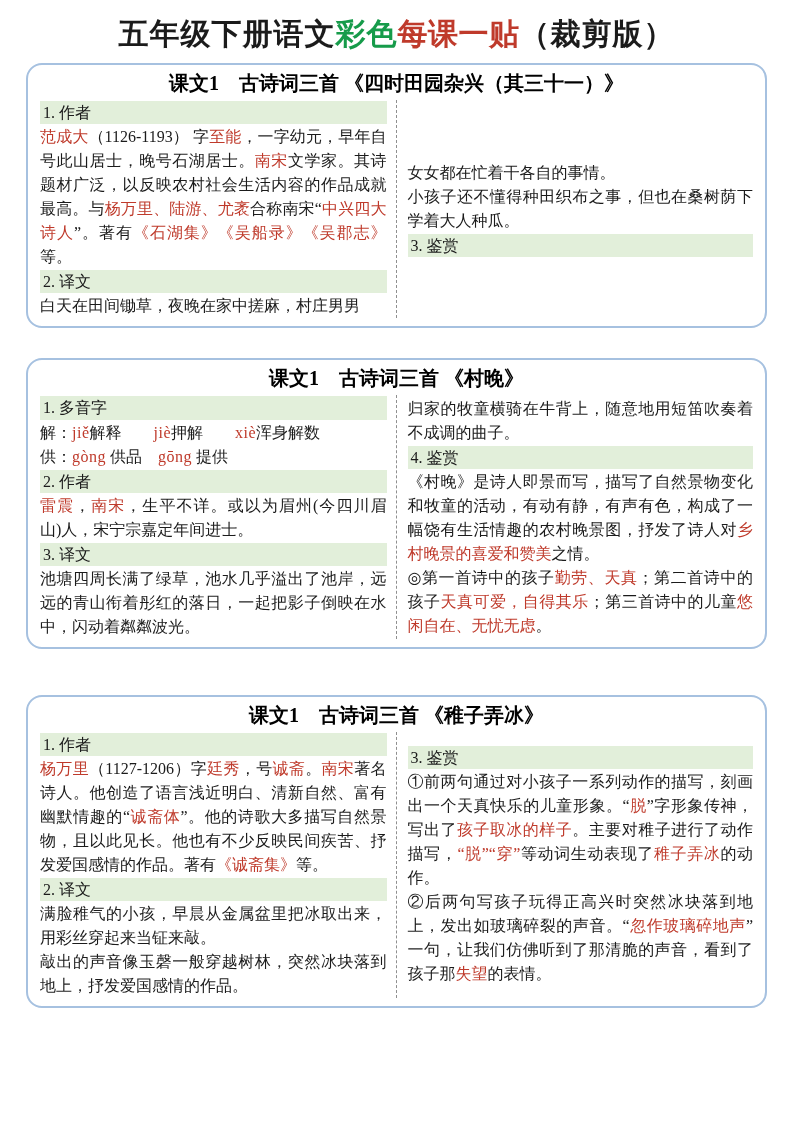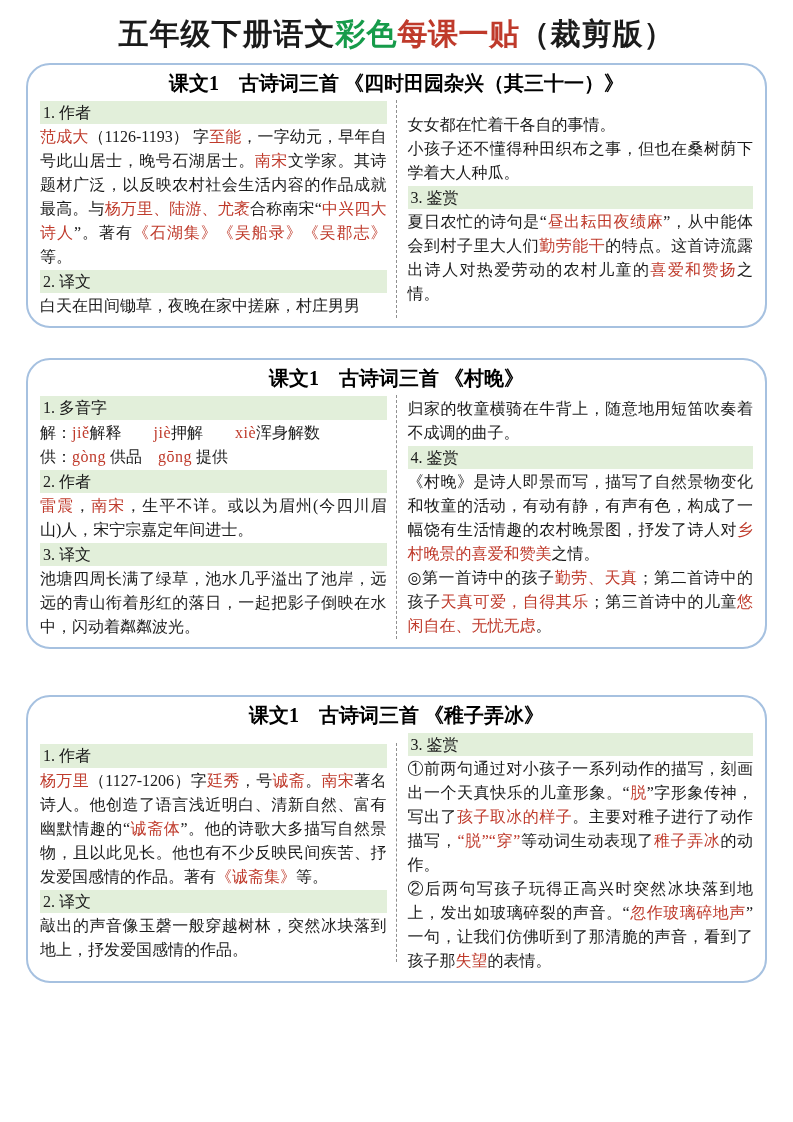--- a/index.html
+++ b/index.html
@@ -21,21 +21,21 @@
   .page{padding:8px 0 0;}
   .page-title{
     text-align:center;
     font-size:30px;
     font-weight:700;
     letter-spacing:1px;
     margin:6px 0 8px;
   }
   .card{
     border:2px solid var(--border-blue);
-    border-radius:24px;
+    border-radius:16px;
     margin:0 26px 30px;
     padding:3px 12px 8px;
     background:#ffffff;
   }
   .card-2{margin-bottom:46px;}
   .card-title{
     text-align:center;
     font-size:20px;
     font-weight:700;
     margin:2px 0 3px;
@@ -80,21 +80,20 @@
       <div class="col col-left">
           <div class="sec-header">1. 作者</div>
           <p class="para"><span class="run-redu">范成大</span><span class="run-plain">（1126-1193） 字</span><span class="run-redu">至能</span><span class="run-plain">，一字幼元，早年自号此山居士，晚号石湖居士。</span><span class="run-redu">南宋</span><span class="run-plain">文学家。其诗题材广泛，以反映农村社会生活内容的作品成就最高。与</span><span class="run-redu">杨万里、陆游、尤袤</span><span class="run-plain">合称南宋“</span><span class="run-redu">中兴四大诗人</span><span class="run-plain">”。著有</span><span class="run-redu">《石湖集》《吴船录》《吴郡志》</span><span class="run-plain">等。</span></p>
           <div class="sec-header">2. 译文</div>
           <p class="para"><span class="run-plain">白天在田间锄草，夜晚在家中搓麻，村庄男男</span></p>
         </div>
       <div class="col col-right">
           <p class="para"><span class="run-plain">女女都在忙着干各自的事情。</span></p>
           <p class="para"><span class="run-plain">小孩子还不懂得种田织布之事，但也在桑树荫下学着大人种瓜。</span></p>
           <div class="sec-header">3. 鉴赏</div>
-          <p class="para"><span class="run-plain">夏日农忙的诗句是“</span><span class="run-redu">昼出耘田夜绩麻</span><span class="run-plain">”，从中能体会到村子里大人们</span><span class="run-redu">勤劳能干</span><span class="run-plain">的特点。这首诗流露出诗人对热爱劳动的农村儿童的</span><span class="run-redu">喜爱和赞扬</span><span class="run-plain">之情。</span></p>
         </div>
     </div>
   </section>
 
   <section class="card card-2">
     <h2 class="card-title">课文1　古诗词三首 《村晚》</h2>
     <div class="cols">
       <div class="col col-left">
           <div class="sec-header">1. 多音字</div>
           <p class="para"><span class="run-plain">解：</span><span class="run-red">jiě</span><span class="run-plain">解释　　</span><span class="run-red">jiè</span><span class="run-plain">押解　　</span><span class="run-red">xiè</span><span class="run-plain">浑身解数</span></p>
@@ -113,20 +112,21 @@
     </div>
   </section>
 
   <section class="card card-3">
     <h2 class="card-title">课文1　古诗词三首 《稚子弄冰》</h2>
     <div class="cols">
       <div class="col col-left">
           <div class="sec-header">1. 作者</div>
           <p class="para"><span class="run-redu">杨万里</span><span class="run-plain">（1127-1206）字</span><span class="run-redu">廷秀</span><span class="run-plain">，号</span><span class="run-redu">诚斋</span><span class="run-plain">。</span><span class="run-redu">南宋</span><span class="run-plain">著名诗人。他创造了语言浅近明白、清新自然、富有幽默情趣的“</span><span class="run-redu">诚斋体</span><span class="run-plain">”。他的诗歌大多描写自然景物，且以此见长。他也有不少反映民间疾苦、抒发爱国感情的作品。著有</span><span class="run-redu">《诚斋集》</span><span class="run-plain">等。</span></p>
           <div class="sec-header">2. 译文</div>
+          <p class="para"><span class="run-plain">满脸稚气的小孩，早晨从金属盆里把冰取出来，用彩丝穿起来当钲来敲。</span></p>
           <p class="para"><span class="run-plain">敲出的声音像玉磬一般穿越树林，突然冰块落到地上，抒发爱国感情的作品。</span></p>
         </div>
       <div class="col col-right">
           <div class="sec-header">3. 鉴赏</div>
           <p class="para"><span class="run-plain">①前两句通过对小孩子一系列动作的描写，刻画出一个天真快乐的儿童形象。“</span><span class="run-redu">脱</span><span class="run-plain">”字形象传神，写出了</span><span class="run-redu">孩子取冰的样子</span><span class="run-plain">。主要对稚子进行了动作描写，</span><span class="run-redu">“脱”“穿”</span><span class="run-plain">等动词生动表现了</span><span class="run-redu">稚子弄冰</span><span class="run-plain">的动作。</span></p>
           <p class="para"><span class="run-plain">②后两句写孩子玩得正高兴时突然冰块落到地上，发出如玻璃碎裂的声音。“</span><span class="run-redu">忽作玻璃碎地声</span><span class="run-plain">”一句，让我们仿佛听到了那清脆的声音，看到了孩子那</span><span class="run-redu">失望</span><span class="run-plain">的表情。</span></p>
         </div>
     </div>
   </section>
 

